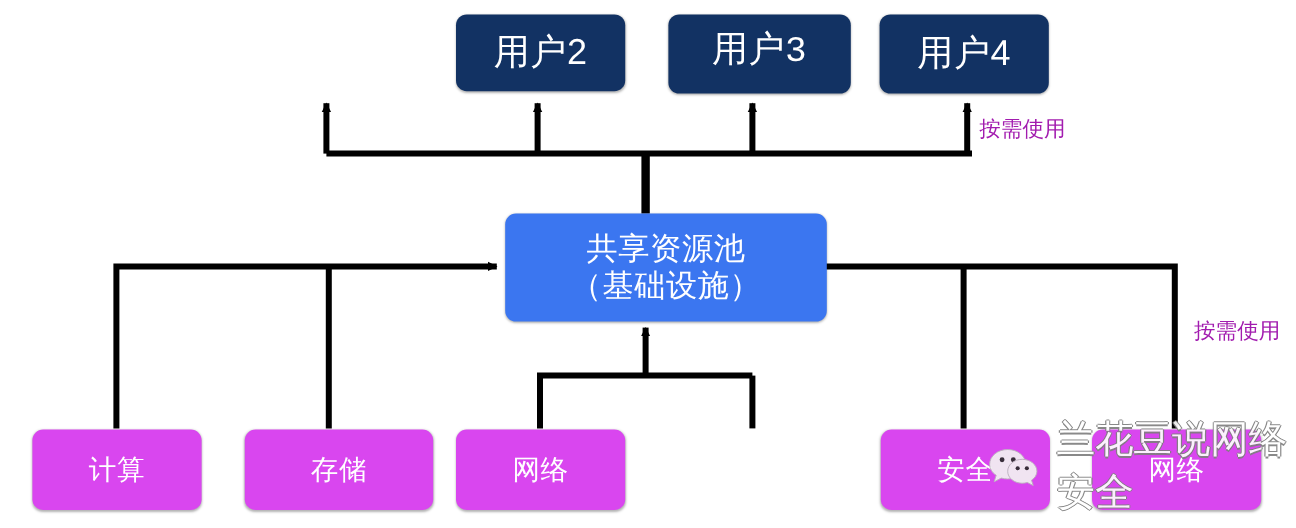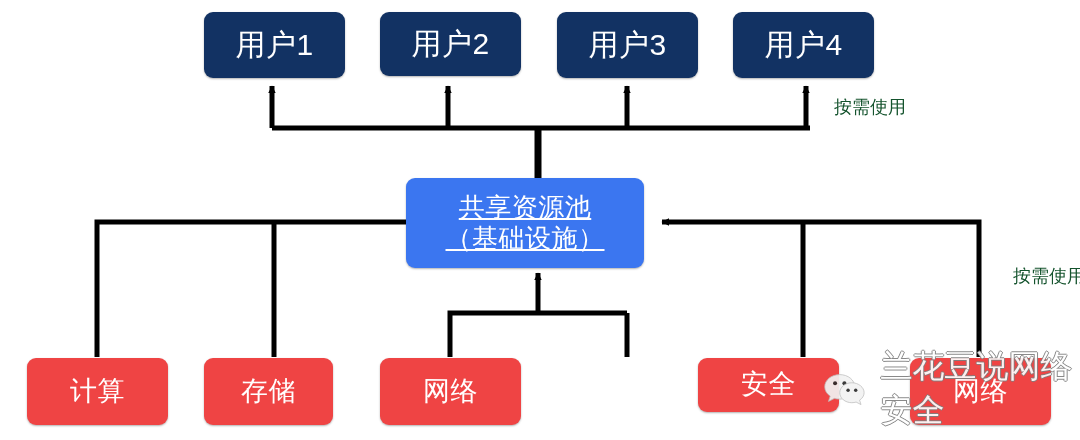--- a/index.html
+++ b/index.html
@@ -23,30 +23,29 @@
     border-radius:9px;
     text-align:center;
     line-height:1.18;
     white-space:pre-line;
     letter-spacing:.5px;
     box-shadow:0 1px 2px rgba(0,0,0,.30);
     z-index:3;
   }
   .node.user{ background:#123263; font-size:30px; }
   .node.pool{ background:#3b76f0; font-size:26px; }
-  .node.res { background:#ef4444; font-size:27px; }
+  .node.res { background:#d946ef; font-size:23px; }
 
   
   .note{
     position:absolute;
-    color:#14532d;
+    color:#a21caf;
     font-size:18px;
     white-space:nowrap;
     z-index:4;
-    margin-left:18px;
   }
 
   
   #watermark{
     position:absolute;
     left:823px; top:363px;
     height:52px;
     display:flex;align-items:center;
     z-index:6;
     pointer-events:none;
@@ -94,32 +93,31 @@
       <path d="M627,357 L627,313"></path>
       <path d="M538,313 L538,273" marker-end="url(#ah)"></path>
     </g>
 
     <g fill="none" stroke="#000000" stroke-width="5">
       <path d="M979,357 L979,222 L662,222" marker-end="url(#ah)"></path>
       <path d="M803,357 L803,222"></path>
     </g>
   </svg>
 
-  <div class="node user" style="left:204px;top:12px;width:141px;height:66px;">用户1</div>
   <div class="node user" style="left:380px;top:12px;width:141px;height:64px;">用户2</div>
-  <div class="node user" style="left:557px;top:12px;width:141px;height:66px;">用户3</div>
+  <div class="node user" style="left:557px;top:12px;width:152px;height:66px;font-family:Liberation Mono, monospace;">用户3</div>
   <div class="node user" style="left:733px;top:12px;width:141px;height:66px;">用户4</div>
 
-  <div class="node pool" style="left:406px;top:178px;width:238px;height:90px;text-decoration:underline;">共享资源池
+  <div class="node pool" style="left:421px;top:178px;width:268px;height:90px;">共享资源池
 （基础设施）</div>
 
   <div class="node res" style="left:27px;top:358px;width:141px;height:67px;">计算</div>
-  <div class="node res" style="left:204px;top:358px;width:129px;height:67px;">存储</div>
+  <div class="node res" style="left:204px;top:358px;width:157px;height:67px;">存储</div>
   <div class="node res" style="left:380px;top:358px;width:141px;height:67px;">网络</div>
-  <div class="node res" style="left:698px;top:358px;width:141px;height:54px;">安全</div>
+  <div class="node res" style="left:734px;top:358px;width:141px;height:67px;">安全</div>
   <div class="node res" style="left:910px;top:358px;width:141px;height:67px;">网络</div>
 
   <div class="note" style="left:816px;top:95px;">按需使用</div>
   <div class="note" style="left:995px;top:264px;">按需使用</div>
 
   <div id="watermark">
     <svg class="wm-logo" width="56" height="42" viewBox="0 0 56 42">
       <g fill="#f2f2f2" stroke="#b9b9b9" stroke-width="1">
         <path d="M21.5,2.5 C10.8,2.5 2.2,9.6 2.2,18.2 C2.2,23.0 4.9,27.3 9.2,30.1
                  L7.0,37.0 L14.6,33.1 C16.8,33.7 19.1,34.0 21.5,34.0

